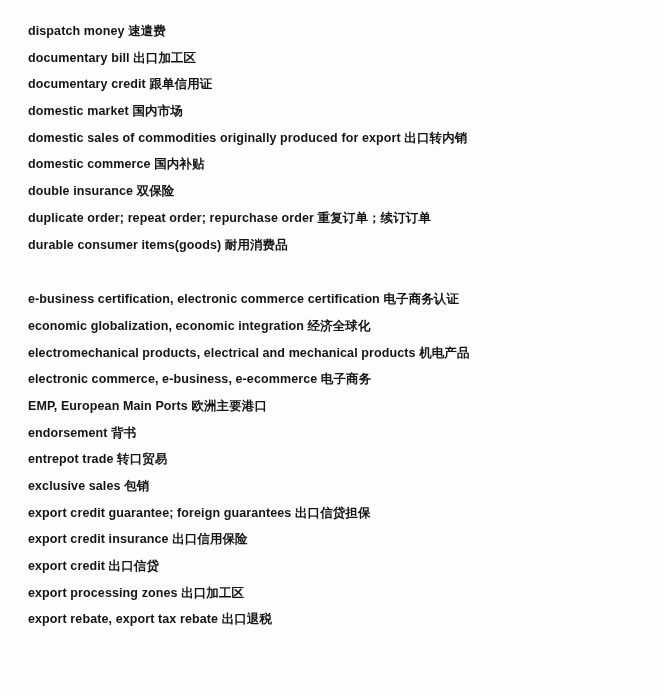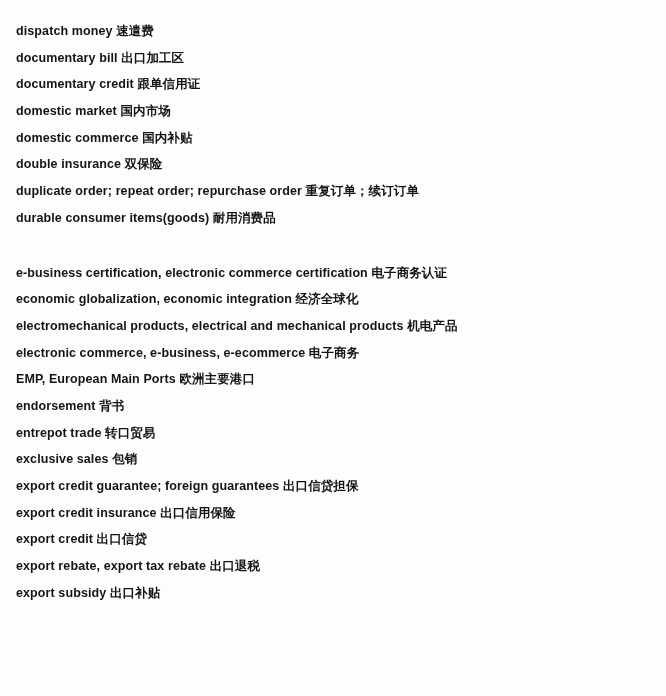--- a/index.html
+++ b/index.html
@@ -10,21 +10,21 @@
     width: 666px;
     height: 696px;
     background: #fdfdfd;
     font-family: "Liberation Sans", "DejaVu Sans", sans-serif;
     overflow: hidden;
   }
   main[data-name="glossary-document"] {
     box-sizing: border-box;
     width: 666px;
     height: 656px;
-    padding: 18px 8px 0 16px;
+    padding: 18px 8px 0 28px;
   }
   section.group + section.group {
     margin-top: 28px;
   }
   .row {
     display: block;
     line-height: 26.7px;
     height: 26.7px;
     font-size: 12.5px;
     font-weight: 700;
@@ -42,20 +42,21 @@
 <main data-name="glossary-document">
     <section class="group" data-name="glossary-group">
   <div class="row" data-name="glossary-entry"><span class="en" data-name="entry-term-english">dispatch money</span> <span class="zh" data-name="entry-term-chinese">速遣费</span></div>
 
   <div class="row" data-name="glossary-entry"><span class="en" data-name="entry-term-english">documentary bill</span> <span class="zh" data-name="entry-term-chinese">出口加工区</span></div>
 
   <div class="row" data-name="glossary-entry"><span class="en" data-name="entry-term-english">documentary credit</span> <span class="zh" data-name="entry-term-chinese">跟单信用证</span></div>
 
   <div class="row" data-name="glossary-entry"><span class="en" data-name="entry-term-english">domestic market</span> <span class="zh" data-name="entry-term-chinese">国内市场</span></div>
 
+  <div class="row" data-name="glossary-entry"><span class="en" data-name="entry-term-english">domestic sales of commodities originally produced for export</span> <span class="zh" data-name="entry-term-chinese">出口转内销</span></div>
 
   <div class="row" data-name="glossary-entry"><span class="en" data-name="entry-term-english">domestic commerce</span> <span class="zh" data-name="entry-term-chinese">国内补贴</span></div>
 
   <div class="row" data-name="glossary-entry"><span class="en" data-name="entry-term-english">double insurance</span> <span class="zh" data-name="entry-term-chinese">双保险</span></div>
 
   <div class="row" data-name="glossary-entry"><span class="en" data-name="entry-term-english">duplicate order; repeat order; repurchase order</span> <span class="zh" data-name="entry-term-chinese">重复订单；续订订单</span></div>
 
   <div class="row" data-name="glossary-entry"><span class="en" data-name="entry-term-english">durable consumer items(goods)</span> <span class="zh" data-name="entry-term-chinese">耐用消费品</span></div>
 </section>
     <section class="group" data-name="glossary-group">
@@ -75,18 +76,18 @@
 
 
   <div class="row" data-name="glossary-entry"><span class="en" data-name="entry-term-english">exclusive sales</span> <span class="zh" data-name="entry-term-chinese">包销</span></div>
 
   <div class="row" data-name="glossary-entry"><span class="en" data-name="entry-term-english">export credit guarantee; foreign guarantees</span> <span class="zh" data-name="entry-term-chinese">出口信贷担保</span></div>
 
   <div class="row" data-name="glossary-entry"><span class="en" data-name="entry-term-english">export credit insurance</span> <span class="zh" data-name="entry-term-chinese">出口信用保险</span></div>
 
   <div class="row" data-name="glossary-entry"><span class="en" data-name="entry-term-english">export credit</span> <span class="zh" data-name="entry-term-chinese">出口信贷</span></div>
 
+  <div class="row" data-name="glossary-entry"><span class="en" data-name="entry-term-english">export processing zones</span> <span class="zh" data-name="entry-term-chinese">出口加工区</span></div>
 
   <div class="row" data-name="glossary-entry"><span class="en" data-name="entry-term-english">export rebate, export tax rebate</span> <span class="zh" data-name="entry-term-chinese">出口退税</span></div>
 
-  <div class="row" data-name="glossary-entry"><span class="en" data-name="entry-term-english">export subsidy</span> <span class="zh" data-name="entry-term-chinese">出口补贴</span></div>
 </section>
   </main>
 
 </body></html>

